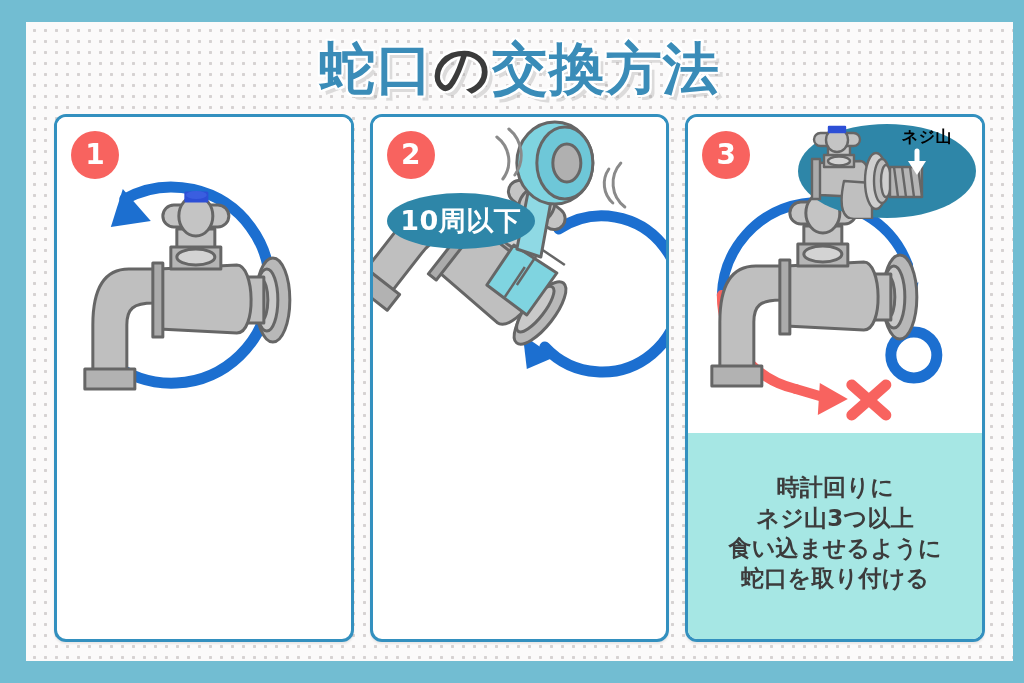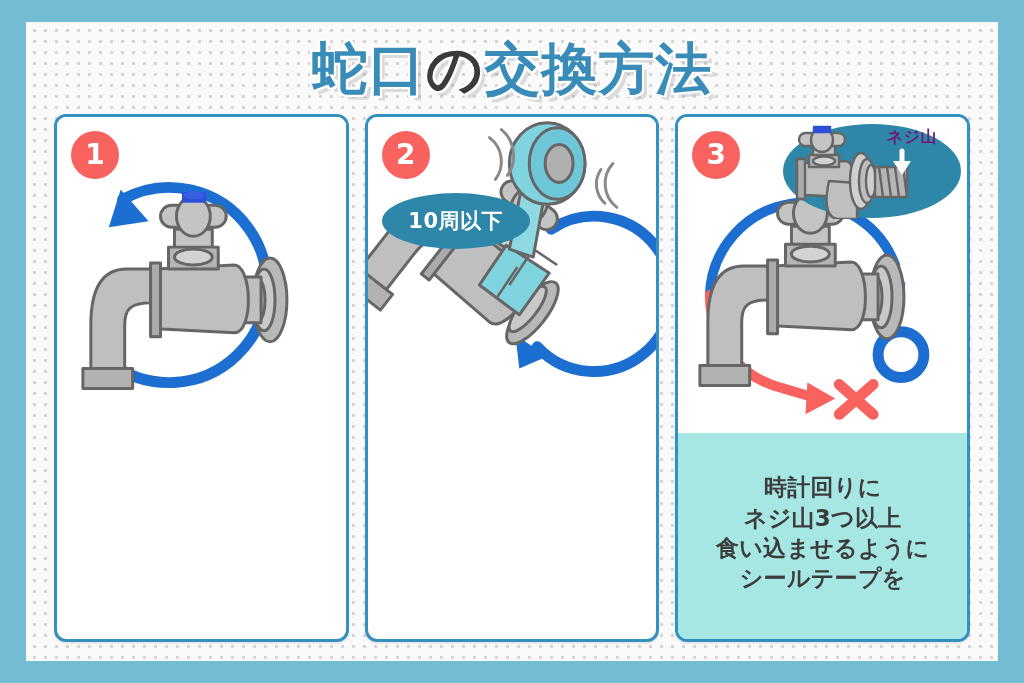--- a/index.html
+++ b/index.html
@@ -12,21 +12,21 @@
     overflow: hidden;
     font-family: "DejaVu Sans", "Liberation Sans", sans-serif;
     background: #72bdd2;
   }
   #poster {
     position: relative;
     width: 1024px;
     height: 683px;
     box-sizing: border-box;
     background: #72bdd2;
-    padding: 22px 26px 22px 26px;
+    padding: 22px 11px 22px 26px;
   }
   #inner {
     position: relative;
     width: 100%;
     height: 100%;
     box-sizing: border-box;
     background-color: #fbfafa;
     background-image: radial-gradient(#d6d2d2 1.4px, transparent 1.5px);
     background-size: 11px 11px;
     background-position: 3px 3px;
@@ -130,21 +130,21 @@
   
   .bubble {
     position: absolute;
     left: 14px;
     top: 76px;
     width: 148px;
     height: 56px;
     border-radius: 50%;
     background: #2e86a8;
     color: #ffffff;
-    font-size: 21px;
+    font-size: 27px;
     font-weight: 700;
     display: flex;
     align-items: center;
     justify-content: center;
     z-index: 6;
     letter-spacing: 0.5px;
   }
 
   
   .inset {
@@ -152,21 +152,21 @@
     right: 6px;
     top: 6px;
     width: 178px;
     height: 96px;
     z-index: 5;
   }
   .inset-label {
     position: absolute;
     right: 30px;
     top: 10px;
-    color: #701a75;
+    color: #000000;
     font-size: 16px;
     font-weight: 700;
     z-index: 7;
     letter-spacing: 0.5px;
   }
 
   svg { display: block; }
   .art-svg {
     position: absolute;
     inset: 0;
@@ -357,19 +357,19 @@
               <ellipse cx="133" cy="96" rx="17" ry="20" fill="#c4c4c4"></ellipse>
               <path d="M 123 73 L 144 73 L 144 81 L 123 81 Z" fill="#2d4fd6" stroke="#2d4fd6"></path>
               <ellipse cx="133.5" cy="75" rx="10.5" ry="4" fill="#3a5ee0" stroke="none"></ellipse>
             </g>
           </svg>
         </div>
         <div class="card-caption">
           <div class="caption-text">時計回りに
 ネジ山3つ以上
 食い込ませるように
-シールテープを</div>
+蛇口を取り付ける</div>
         </div>
       </div>
 
     </div>
   </div>
 </div>
 
 </body></html>

